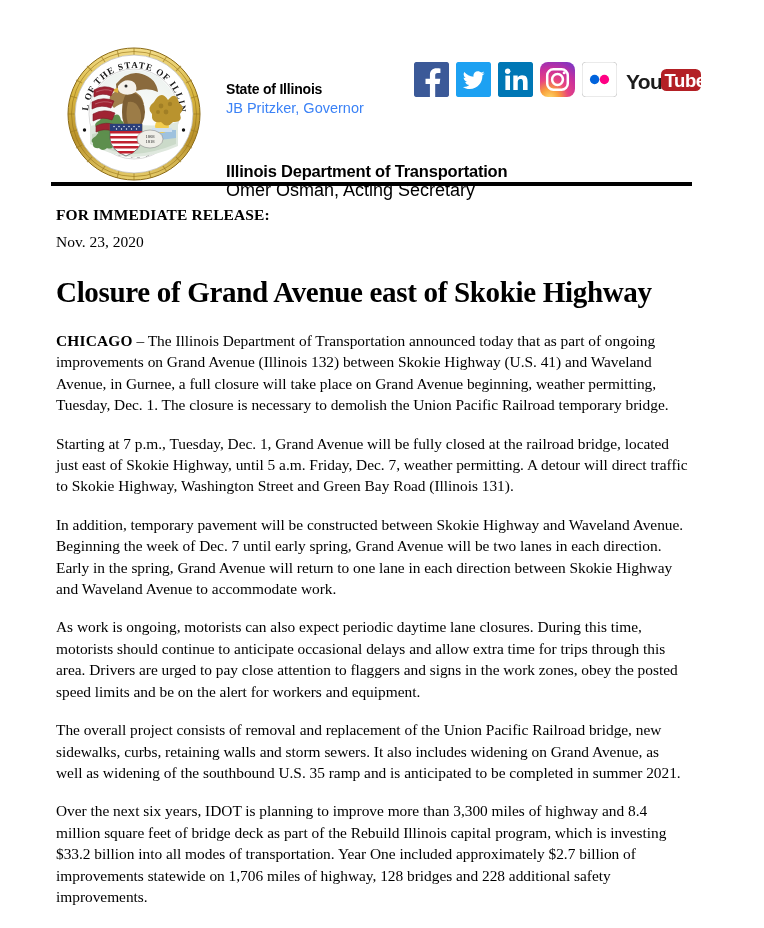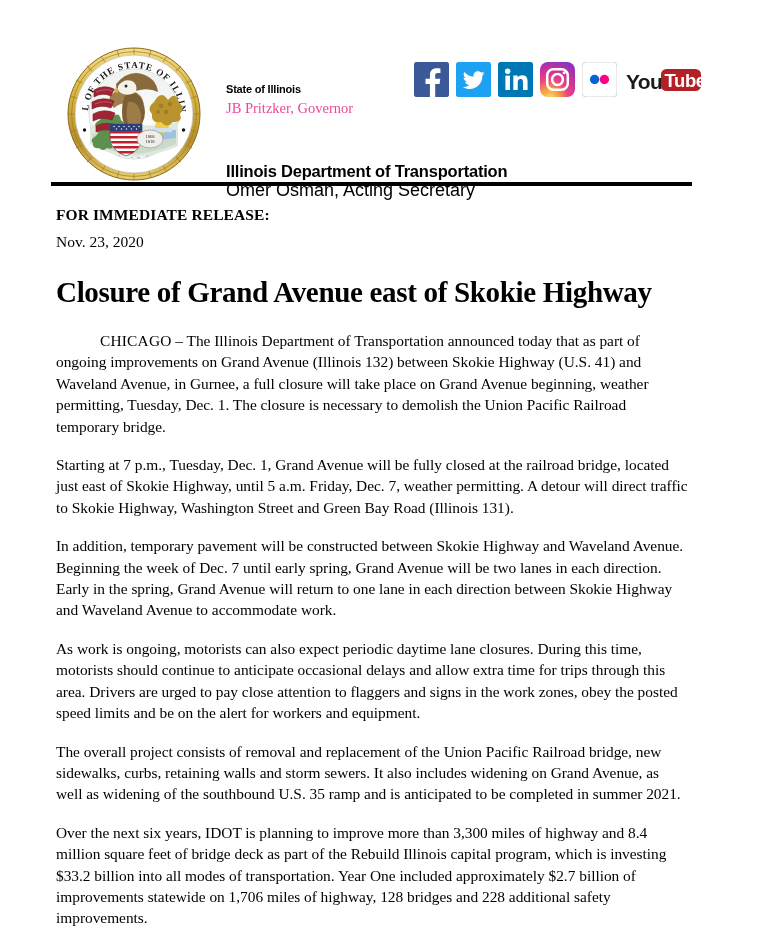--- a/index.html
+++ b/index.html
@@ -43,30 +43,30 @@
 
   .agency-block {
     position: absolute;
     left: 226px;
     top: 80px;
     width: 300px;
   }
   .agency-line-1 {
     font-family: "Liberation Sans", sans-serif;
     font-weight: bold;
-    font-size: 11px;
+    font-size: 14px;
     line-height: 19px;
     letter-spacing: -0.2px;
     color: #000;
   }
   .agency-line-2 {
-    font-family: Liberation Serif, serif;
+    font-family: Liberation Sans, sans-serif;
     font-size: 14.5px;
     line-height: 18px;
-    color: #ec4899;
+    color: #3b82f6;
   }
   .agency-block .group2 { margin-top: 19px; }
   .agency-line-3 {
     font-family: "Liberation Sans", sans-serif;
     font-weight: bold;
     font-size: 16.5px;
     line-height: 20px;
     letter-spacing: -0.2px;
     color: #000;
     margin-top: 44px;
@@ -144,23 +144,22 @@
   .para {
     font-family: "Liberation Serif", serif;
     font-size: 15.4px;
     line-height: 21.4px;
     text-align: left;
     margin: 0 0 17px 0;
     letter-spacing: -0.02px;
   }
   .para:last-child { margin-bottom: 0; }
   .dateline {
-    font-weight: normal;
+    font-weight: bold;
     letter-spacing: 0.2px;
-    margin-left: 44px;
   }
 </style>
 </head>
 <body>
 
 <div class="page">
 
   <div class="letterhead">
 
     <div class="seal-wrap">

